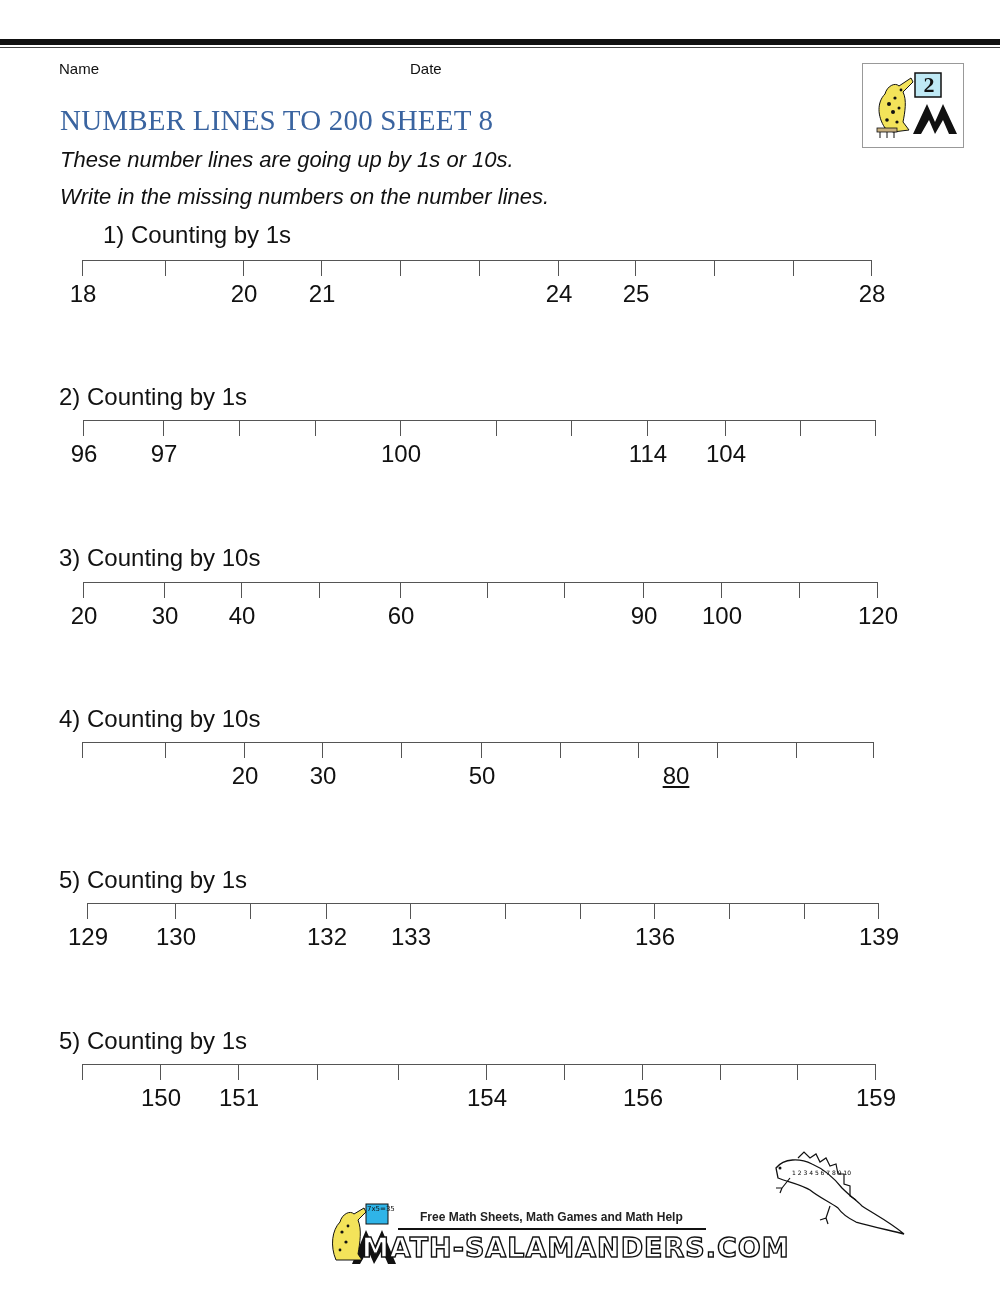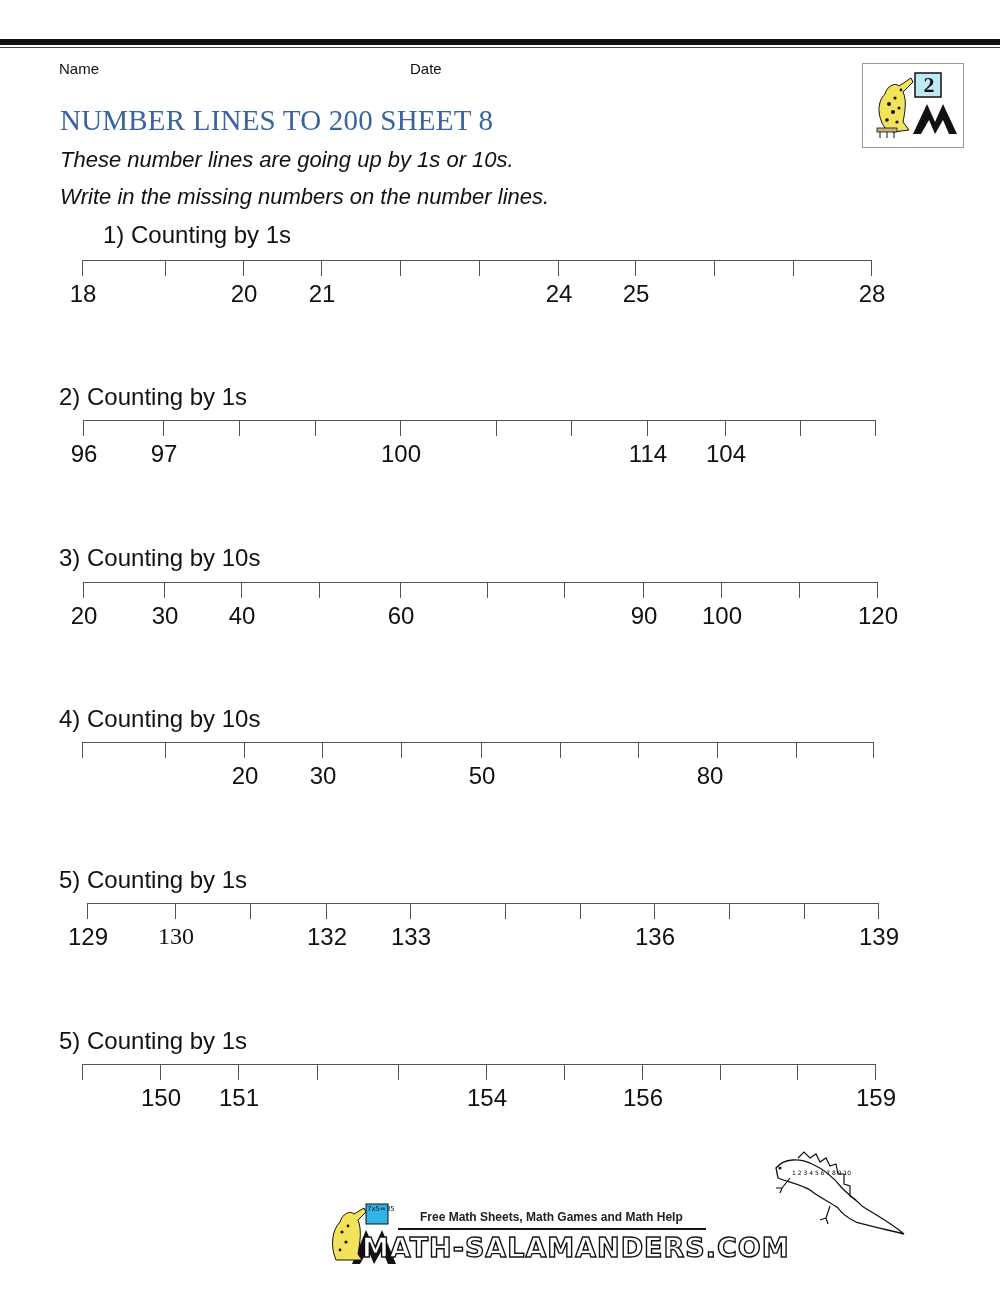--- a/index.html
+++ b/index.html
@@ -122,36 +122,36 @@
     <div class="tick" style="left: 401px; top: 742px;"></div>
     <div class="tick" style="left: 481px; top: 742px;"></div>
     <div class="tick" style="left: 560px; top: 742px;"></div>
     <div class="tick" style="left: 638px; top: 742px;"></div>
     <div class="tick" style="left: 717px; top: 742px;"></div>
     <div class="tick" style="left: 796px; top: 742px;"></div>
     <div class="tick" style="left: 873px; top: 742px;"></div>
     <div class="num" style="left: 245px; top: 762px;">20</div>
     <div class="num" style="left: 323px; top: 762px;">30</div>
     <div class="num" style="left: 482px; top: 762px;">50</div>
-    <div class="num" style="left: 710px; top: 762px;">80</div>
+    <div class="num" style="left: 676px; top: 762px; text-decoration: underline;">80</div>
     <div class="q-label" style="top: 866px;">5) Counting by 1s</div>
     <div class="nline" style="left: 87px; top: 903px; width: 792px;"></div>
     <div class="tick" style="left: 87px; top: 903px;"></div>
     <div class="tick" style="left: 175px; top: 903px;"></div>
     <div class="tick" style="left: 250px; top: 903px;"></div>
     <div class="tick" style="left: 326px; top: 903px;"></div>
     <div class="tick" style="left: 410px; top: 903px;"></div>
     <div class="tick" style="left: 505px; top: 903px;"></div>
     <div class="tick" style="left: 580px; top: 903px;"></div>
     <div class="tick" style="left: 654px; top: 903px;"></div>
     <div class="tick" style="left: 729px; top: 903px;"></div>
     <div class="tick" style="left: 804px; top: 903px;"></div>
     <div class="tick" style="left: 878px; top: 903px;"></div>
     <div class="num" style="left: 88px; top: 923px;">129</div>
-    <div class="num" style="left: 176px; top: 923px; font-family: Liberation Serif, serif;">130</div>
+    <div class="num" style="left: 176px; top: 923px;">130</div>
     <div class="num" style="left: 327px; top: 923px;">132</div>
     <div class="num" style="left: 411px; top: 923px;">133</div>
     <div class="num" style="left: 655px; top: 923px;">136</div>
     <div class="num" style="left: 879px; top: 923px;">139</div>
     <div class="q-label" style="top: 1027px;">5) Counting by 1s</div>
     <div class="nline" style="left: 82px; top: 1064px; width: 794px;"></div>
     <div class="tick" style="left: 82px; top: 1064px;"></div>
     <div class="tick" style="left: 160px; top: 1064px;"></div>
     <div class="tick" style="left: 238px; top: 1064px;"></div>
     <div class="tick" style="left: 317px; top: 1064px;"></div>

